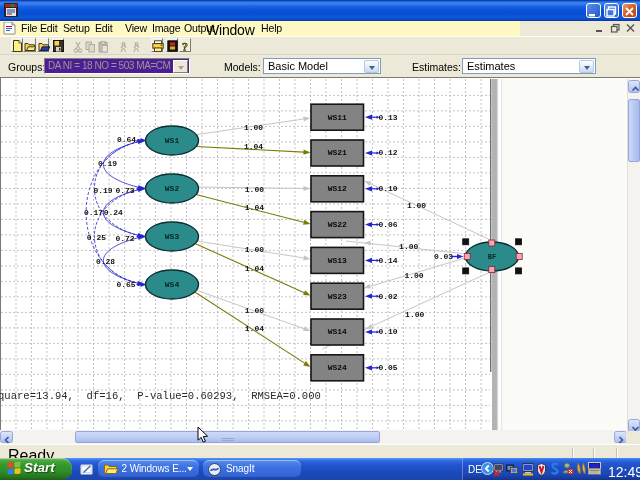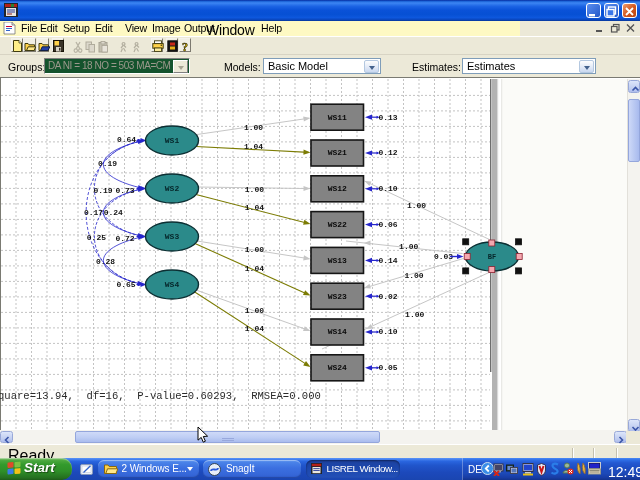--- a/index.html
+++ b/index.html
@@ -123,21 +123,21 @@
       <rect x="3" y="6.5" width="5" height="3" fill="#e8b018"></rect>
     </svg>
   </div>
 <div class="tbtn" style="left:178.6px;">
     <svg width="11" height="13">
       <text x="2" y="11" font-family="Liberation Serif" font-size="12" font-weight="bold" fill="#c8a800" stroke="#201c00" stroke-width="0.5">?</text>
     </svg>
   </div>
 <div class="abs" style="left:0;top:54px;width:640px;height:23px;background:#ece9d8;border-top:1px solid #d8d4c4"></div>
 <div class="lbl" style="left:8px">Groups:</div>
-<div class="abs" style="left:44px;top:58px;width:146px;height:16px;background:#14532d;border-top:1px solid #808080;border-left:1px solid #808080;border-bottom:1px solid #fff;border-right:1px solid #fff">
+<div class="abs" style="left:44px;top:58px;width:146px;height:16px;background:#4c1d95;border-top:1px solid #808080;border-left:1px solid #808080;border-bottom:1px solid #fff;border-right:1px solid #fff">
     <div class="abs" style="left:3px;top:1.2px;font-size:10px;letter-spacing:-0.45px;color:#9b988c;white-space:nowrap">DA NI = 18 NO = 503 MA=CM</div>
     <div class="abs" style="right:1px;top:1px;width:15px;height:12.5px;background:#ece9d8;border-top:1px solid #fff;border-left:1px solid #fff;border-right:1px solid #808080;border-bottom:1px solid #808080">
       <div class="abs" style="left:4px;top:5px;border-left:3.5px solid transparent;border-right:3.5px solid transparent;border-top:4px solid #a8a494"></div>
     </div>
   </div>
 <div class="lbl" style="left:224px">Models:</div>
 <div class="combo" style="left:263px;width:118px">
     <span class="tx">Basic Model</span>
     <div class="cbtn"></div>
   </div>
@@ -354,30 +354,20 @@
       <span style="left:24px;width:64px">2 Windows E...</span>
       <div class="abs" style="left:89px;top:7px;border-left:3.5px solid transparent;border-right:3.5px solid transparent;border-top:4px solid #fff"></div>
     </div>
 <div class="task" style="left:203px;width:98px">
       <svg class="abs" style="left:5px;top:2.5px" width="13" height="13">
         <circle cx="6.5" cy="6.5" r="6" fill="#e8eef8" stroke="#345"></circle>
         <path d="M3 8 C3 4.5 10 8.5 10 5" stroke="#2a5adc" stroke-width="1.8" fill="none"></path>
       </svg>
       <span style="left:23px;width:70px">SnagIt</span>
     </div>
-<div class="task" style="left:305.5px;width:94.5px;background:linear-gradient(180deg,#1e43a0 0%,#1c46ab 40%,#2350b8 100%);box-shadow:inset 0 1px 2px rgba(0,0,20,.5)">
-      <svg class="abs" style="left:5px;top:3px" width="12" height="12">
-        <rect x="0" y="0" width="11" height="11" fill="#20242c"></rect>
-        <rect x="0.8" y="0.8" width="9.4" height="2.4" fill="#b42018"></rect>
-        <rect x="1.5" y="4" width="8" height="6.2" fill="#e8e6e0"></rect>
-        <rect x="2.3" y="5.2" width="6.4" height="0.9" fill="#2a3c9a"></rect>
-        <rect x="2.3" y="7" width="6.4" height="0.9" fill="#2a3c9a"></rect>
-      </svg>
-      <span style="left:21px;width:73px;font-size:9.8px;letter-spacing:-0.45px">LISREL Window...</span>
-    </div>
 <div class="abs" style="left:462px;top:0;width:178px;height:22px;background:linear-gradient(180deg,#4b8af5 0%,#2e6ee6 9%,#2459d2 22%,#1e4dc2 45%,#1c49b8 70%,#183da5 88%,#13338c 100%);border-left:1px solid rgba(255,255,255,.3)"></div>
 <div class="abs" style="left:468px;top:5.5px;font-size:10px;color:#fff">DE</div>
 <svg class="tray-ic abs" style="left:481px;top:4px" width="13" height="13">
       <circle cx="6.5" cy="6.5" r="6" fill="#3a8ee8" stroke="#cde"></circle>
       <path d="M7.8 3.5 L4.8 6.5 L7.8 9.5" stroke="#fff" stroke-width="1.8" fill="none"></path>
     </svg>
 <svg class="abs" style="left:493px;top:4.5px" width="12" height="13">
       <rect x="1" y="1" width="9" height="7" fill="#d8d8e8" stroke="#334"></rect>
       <rect x="2" y="2" width="7" height="5" fill="#446"></rect>
       <rect x="3" y="8" width="5" height="1.5" fill="#99a"></rect>

